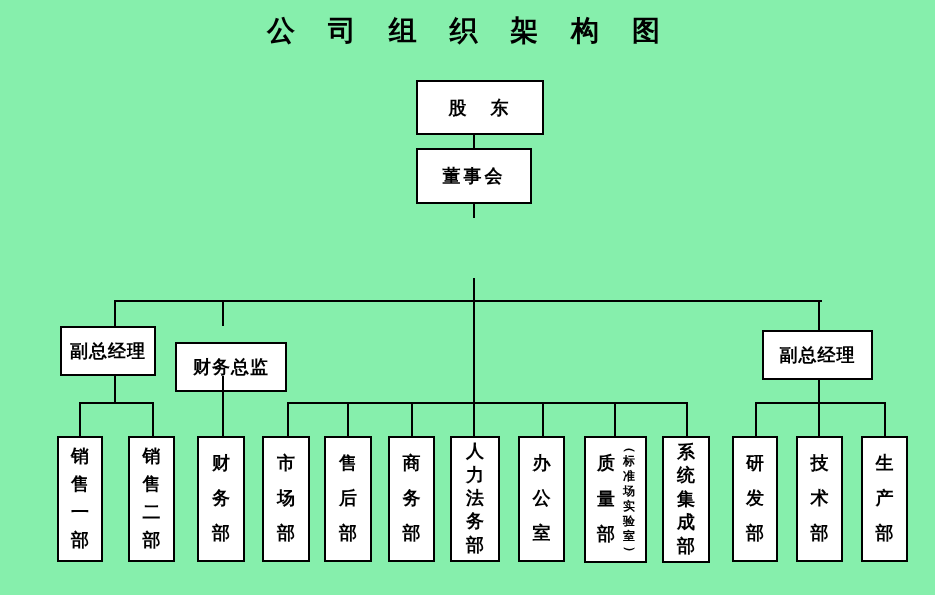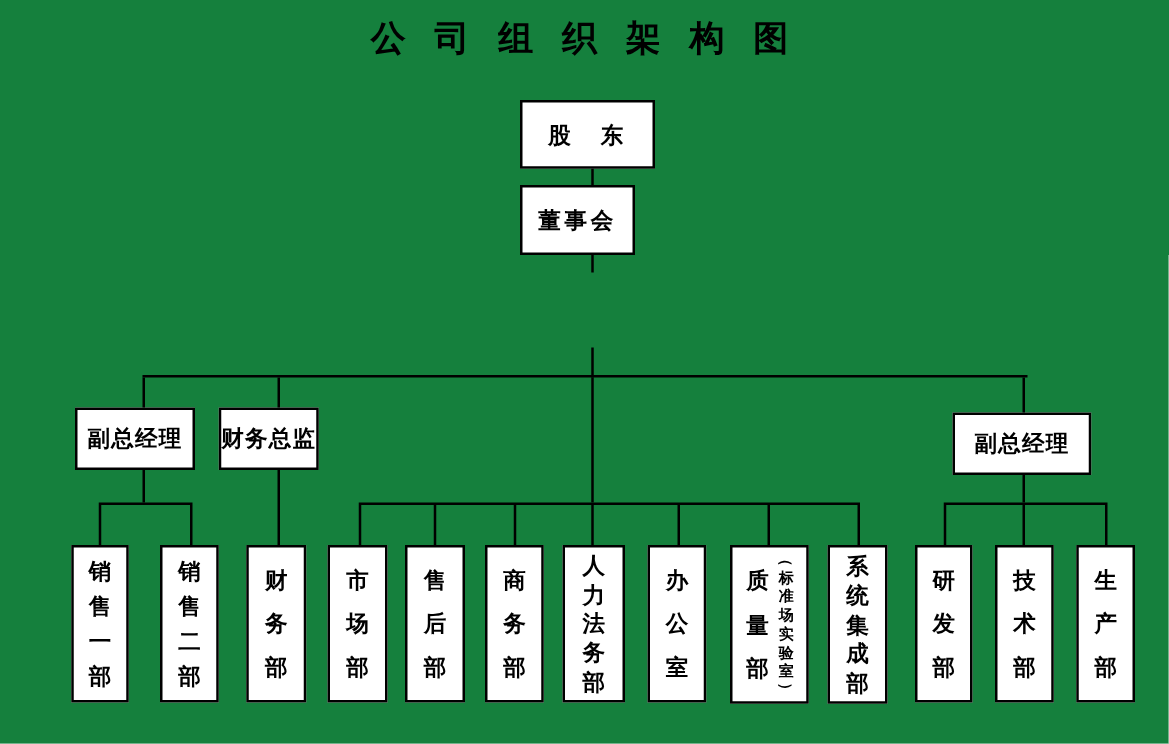--- a/index.html
+++ b/index.html
@@ -1,18 +1,18 @@
 <!DOCTYPE html>
 <html><head>
 <meta charset="utf-8">
 <style>
   html,body { margin:0; padding:0; background:#ffffff; }
   #canvas {
-    position:relative; width:935px; height:595px; background:#15803d;
-    color:#000; font-family:Liberation Serif, serif; overflow:hidden;
+    position:relative; width:935px; height:595px; background:#86efac;
+    color:#000; font-family:Liberation Mono, monospace; overflow:hidden;
   }
   .title {
     position:absolute; top:12px; left:0; width:100%;
     text-align:center; font-size:28px; font-weight:700; letter-spacing:8px;
     white-space:nowrap;
   }
   .box {
     position:absolute; box-sizing:border-box;
     border:2px solid #000; background:#fff;
     display:flex; align-items:center; justify-content:center;
@@ -27,31 +27,31 @@
   .vtext.note { font-size:12px; font-weight:600; }
   .qwrap { display:flex; flex-direction:row; align-items:stretch; height:100%; gap:1px; }
   .line { position:absolute; background:#000; }
 </style>
 </head>
 <body>
 
 <div id="canvas">
   <div class="title">公 司 组 织 架 构 图</div>
 
-  <div class="box" style="left:416px;top:80px;width:108px;height:55px;text-align:center;">
+  <div class="box" style="left:416px;top:80px;width:128px;height:55px;text-align:center;">
     <span class="hlabel">股　东</span>
   </div>
-  <div class="box" style="left:416px;top:148px;width:92px;height:56px;">
+  <div class="box" style="left:416px;top:148px;width:116px;height:56px;">
     <span class="hlabel">董事会</span>
   </div>
 
   <div class="box" style="left:60px;top:326px;width:96px;height:50px;">
     <span class="hlabel" style="letter-spacing:1px;">副总经理</span>
   </div>
-  <div class="box" style="left:175px;top:326px;width:80px;height:50px;">
+  <div class="box" style="left:175px;top:342px;width:112px;height:50px;">
     <span class="hlabel" style="letter-spacing:1px;">财务总监</span>
   </div>
   <div class="box" style="left:762px;top:330px;width:111px;height:50px;">
     <span class="hlabel" style="letter-spacing:1px;">副总经理</span>
   </div>
 
   <div class="box" style="left:57px;top:436px;width:46px;height:126px;">
     <span class="vtext">
         <span class="ch">销</span>
         <span class="ch">售</span>

